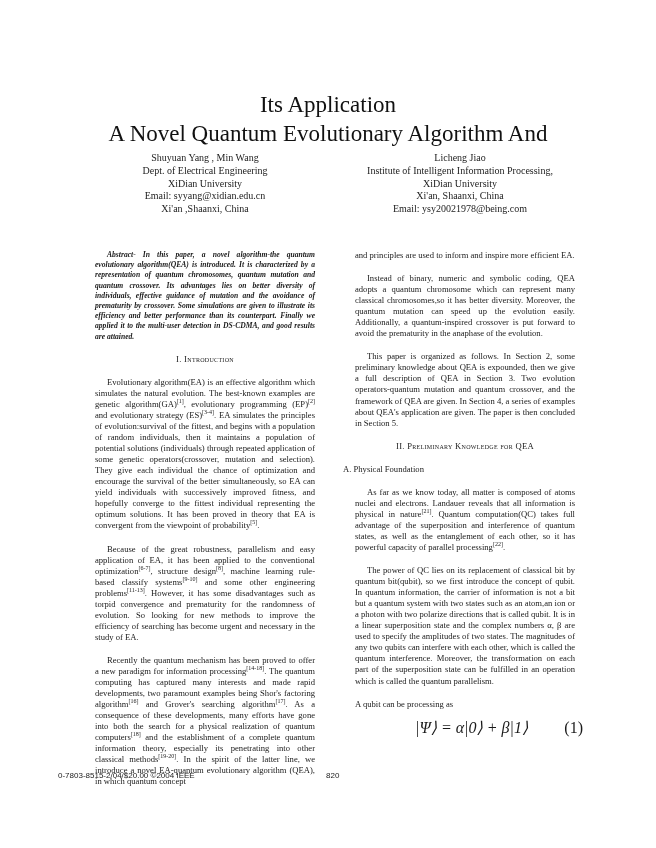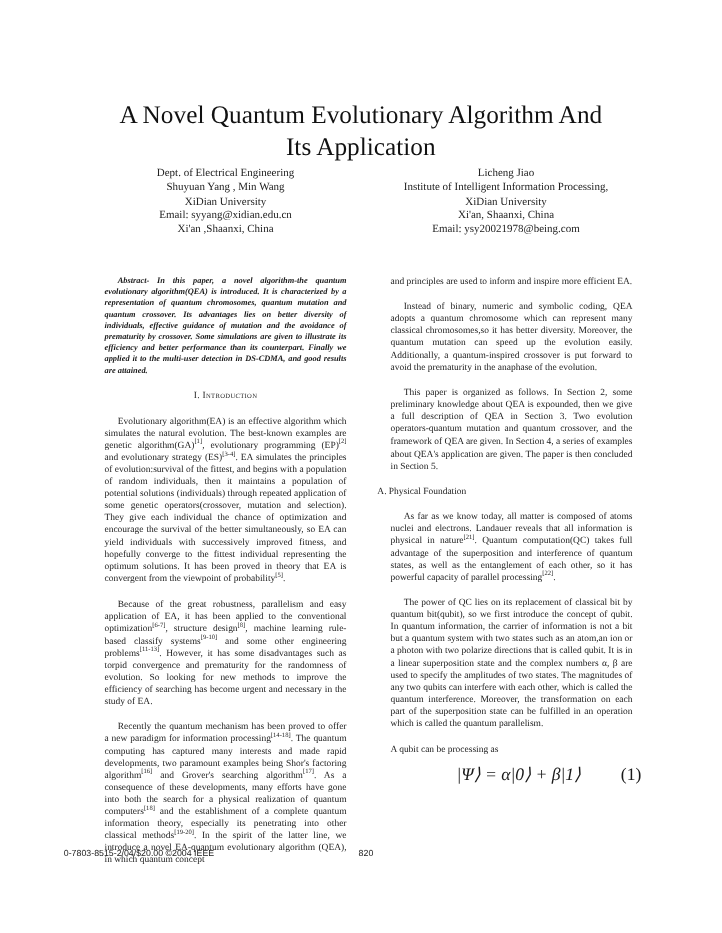--- a/index.html
+++ b/index.html
@@ -22,27 +22,27 @@
   .eq-num { margin-right:4px; }
   sup { font-size:6px; line-height:0; }
   .footer { position:absolute; top:771px; font-family:"Liberation Sans", sans-serif; font-size:8px; color:#222; }
   .footer.left { left:58px; }
   .footer.page { left:326px; }
 </style>
 </head>
 <body>
 
 <div class="title">
+  <div>Its Application</div>
   <div>A Novel Quantum Evolutionary Algorithm  And</div>
-  <div>Its Application</div>
 </div>
 
 <div class="author left">
+  <div>Shuyuan Yang , Min Wang</div>
   <div>Dept. of Electrical Engineering</div>
-  <div>Shuyuan Yang , Min Wang</div>
   <div>XiDian University</div>
   <div>Email: syyang@xidian.edu.cn</div>
   <div>Xi'an ,Shaanxi, China</div>
 </div>
 
 <div class="author right">
   <div>Licheng Jiao</div>
   <div>Institute of Intelligent Information Processing,</div>
   <div>XiDian University</div>
   <div>Xi'an, Shaanxi, China</div>
@@ -58,20 +58,21 @@
       <p><span>Recently the quantum mechanism has been proved to offer a new paradigm for information processing</span><sup>[14-18]</sup><span>. The quantum computing has captured many interests and made rapid developments, two paramount examples being Shor's factoring algorithm</span><sup>[16]</sup><span> and Grover's searching algorithm</span><sup>[17]</sup><span>. As a consequence of these developments, many efforts have gone into both the search for a physical realization of quantum computers</span><sup>[18]</sup><span> and the establishment of a complete quantum information theory, especially its penetrating into other classical methods</span><sup>[19-20]</sup><span>. In the spirit of the latter line, we introduce a novel EA-quantum evolutionary algorithm (QEA), in which quantum concept</span></p>
     </div>
 </div>
 
 <div class="col right">
   <div id="right-paras">
       <p class="noindent"><span>and principles are used to inform and inspire more efficient EA.</span></p>
       <p><span>Instead of binary, numeric and symbolic coding, QEA adopts a quantum chromosome which can represent many classical chromosomes,so it has better diversity. Moreover, the quantum mutation can speed up the evolution easily. Additionally, a quantum-inspired crossover is put forward to avoid the prematurity in the anaphase of the evolution.</span></p>
       <p><span>This paper is organized as follows. In Section 2, some preliminary knowledge about QEA is expounded, then we give a full description of QEA in Section 3. Two evolution operators-quantum mutation and quantum crossover, and the framework of QEA are given. In Section 4, a series of examples about QEA's application are given. The paper is then concluded in Section 5.</span></p>
     </div>
+  <p class="section-head">II.   Preliminary Knowledge for QEA</p>
   <p class="sub-head">A. Physical Foundation</p>
   <div id="phys-paras">
       <p><span>As far as we know today, all matter is composed of atoms nuclei and electrons. Landauer reveals that all information is physical in nature</span><sup>[21]</sup><span>. Quantum computation(QC) takes full advantage of the superposition and interference of quantum states, as well as the entanglement of each other, so it has powerful capacity of parallel processing</span><sup>[22]</sup><span>.</span></p>
       <p><span>The power of QC lies on its replacement of classical bit by quantum bit(qubit), so we first introduce the concept of qubit. In quantum information, the carrier of information is not a bit but a quantum system with two states such as an atom,an ion or a photon with two polarize directions that is called qubit. It is in a linear superposition state and the complex numbers α, β are used to specify the amplitudes of two states. The magnitudes of any two qubits can interfere with each other, which is called the quantum interference. Moreover, the transformation on each part of the superposition state can be fulfilled in an operation which is called the quantum parallelism.</span></p>
     </div>
   <p class="noindent">A qubit can be processing as</p>
   <div class="equation-row">
     <span class="equation">|Ψ⟩ = α|0⟩ + β|1⟩</span>
     <span class="eq-num">(1)</span>
   </div>

